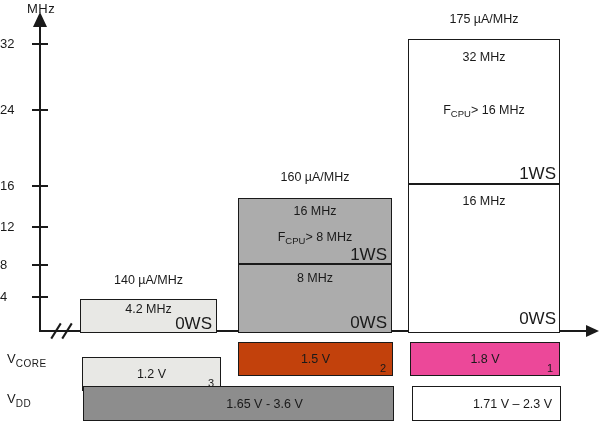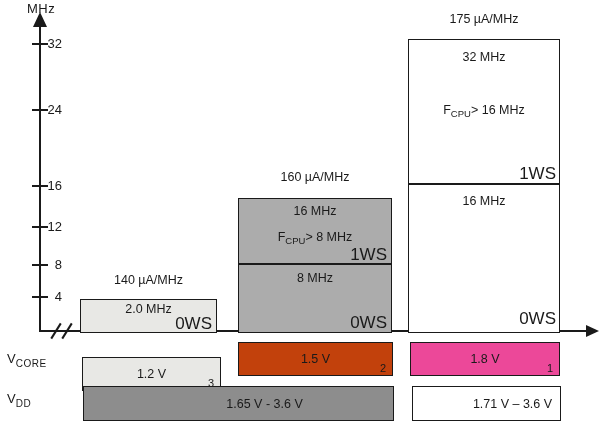--- a/index.html
+++ b/index.html
@@ -10,21 +10,21 @@
   .abs{position:absolute;}
   .txt{font-size:12.5px;line-height:14px;white-space:nowrap;}
   .ctr{text-align:center;}
   
   .y-line{left:39px;top:26px;width:2px;height:306px;background:#1a1a1a;}
   .y-arrow{left:33px;top:12px;width:0;height:0;
     border-left:7px solid transparent;border-right:7px solid transparent;
     border-bottom:15px solid #1a1a1a;}
   .unit{left:27px;top:1px;font-size:13px;letter-spacing:.5px;}
   .tick{left:32px;width:16px;height:2px;background:#1a1a1a;}
-  .tick-lbl{left:0px;width:30px;text-align:right;font-size:13px;line-height:15px;padding-left:32px;}
+  .tick-lbl{left:0px;width:30px;font-size:13px;line-height:15px;}
   .x-line{left:39px;top:330px;width:550px;height:2px;background:#1a1a1a;}
   .x-arrow{left:586px;top:325px;width:0;height:0;
     border-top:6px solid transparent;border-bottom:6px solid transparent;
     border-left:13px solid #1a1a1a;}
   .brk{width:2px;height:18px;background:#1a1a1a;top:322px;transform:rotate(32deg);}
   
   .bar{box-sizing:border-box;border:1px solid #1a1a1a;}
   .bar1{left:80px;top:299px;width:137px;height:34px;background:#e8e8e5;}
   .bar2{left:238px;top:198px;width:154px;height:135px;background:#acacac;}
   .bar3{left:408px;top:39px;width:152px;height:294px;background:#ffffff;}
@@ -73,21 +73,21 @@
   <div class="abs x-line"></div>
   <div class="abs x-arrow"></div>
   <div class="abs brk" style="left:55px"></div>
   <div class="abs brk" style="left:66px"></div>
 
   <div class="abs hdr" style="left:80px;width:137px;top:273px">140 µA/MHz</div>
   <div class="abs hdr" style="left:238px;width:154px;top:170px">160 µA/MHz</div>
   <div class="abs hdr" style="left:408px;width:152px;top:12px">175 µA/MHz</div>
 
   <div class="abs bar bar1">
-    <div class="abs txt ctr fullw" style="top:2px">2.0 MHz</div>
+    <div class="abs txt ctr fullw" style="top:2px">4.2 MHz</div>
     <div class="abs ws" style="right:4px;bottom:1px">0WS</div>
   </div>
 
   <div class="abs bar bar2">
     <div class="abs txt ctr fullw" style="top:5px">16 MHz</div>
     <div class="abs txt ctr fullw" style="top:31px"><span>F</span><span class="sub">CPU</span><span>&gt; 8 MHz</span></div>
     <div class="abs ws" style="right:4px;top:49px">1WS</div>
     <div class="abs divider" style="top:64px"></div>
     <div class="abs txt ctr fullw" style="top:72px">8 MHz</div>
     <div class="abs ws" style="right:4px;bottom:2px">0WS</div>
@@ -116,16 +116,16 @@
     <span class="vval">1.8 V</span>
     <span class="rnum">1</span>
   </div>
 
   <div class="abs rowlbl" style="left:7px;top:391px"><span>V</span><span class="sub">DD</span></div>
 
   <div class="abs dbox dark" style="left:83px;width:311px">
     <span class="dval">1.65 V - 3.6 V</span>
   </div>
   <div class="abs dbox white" style="left:412px;width:149px">
-    <span class="dval">1.71 V – 3.6 V</span>
+    <span class="dval">1.71 V – 2.3 V</span>
   </div>
 
 </div>
 
 </body></html>

